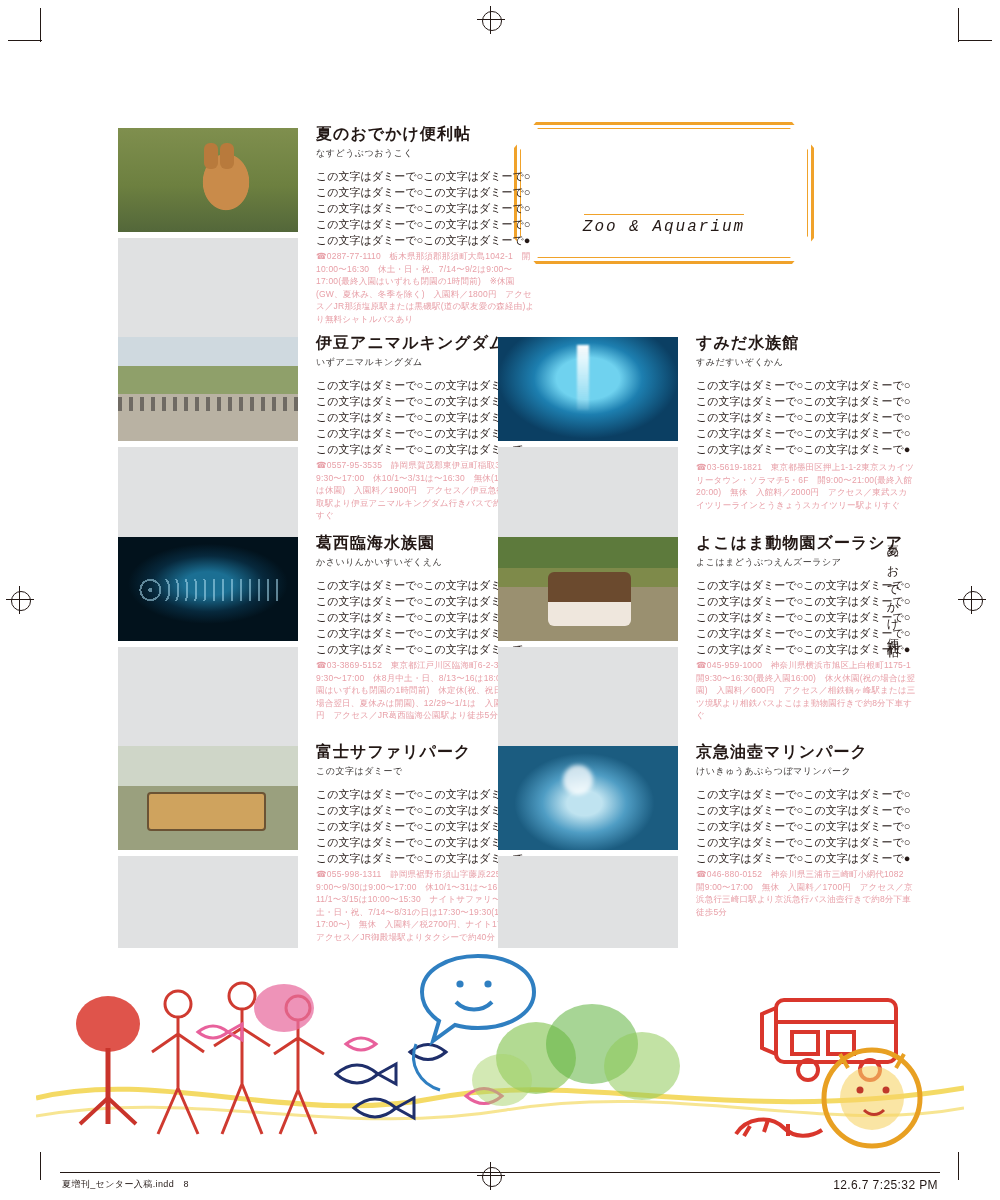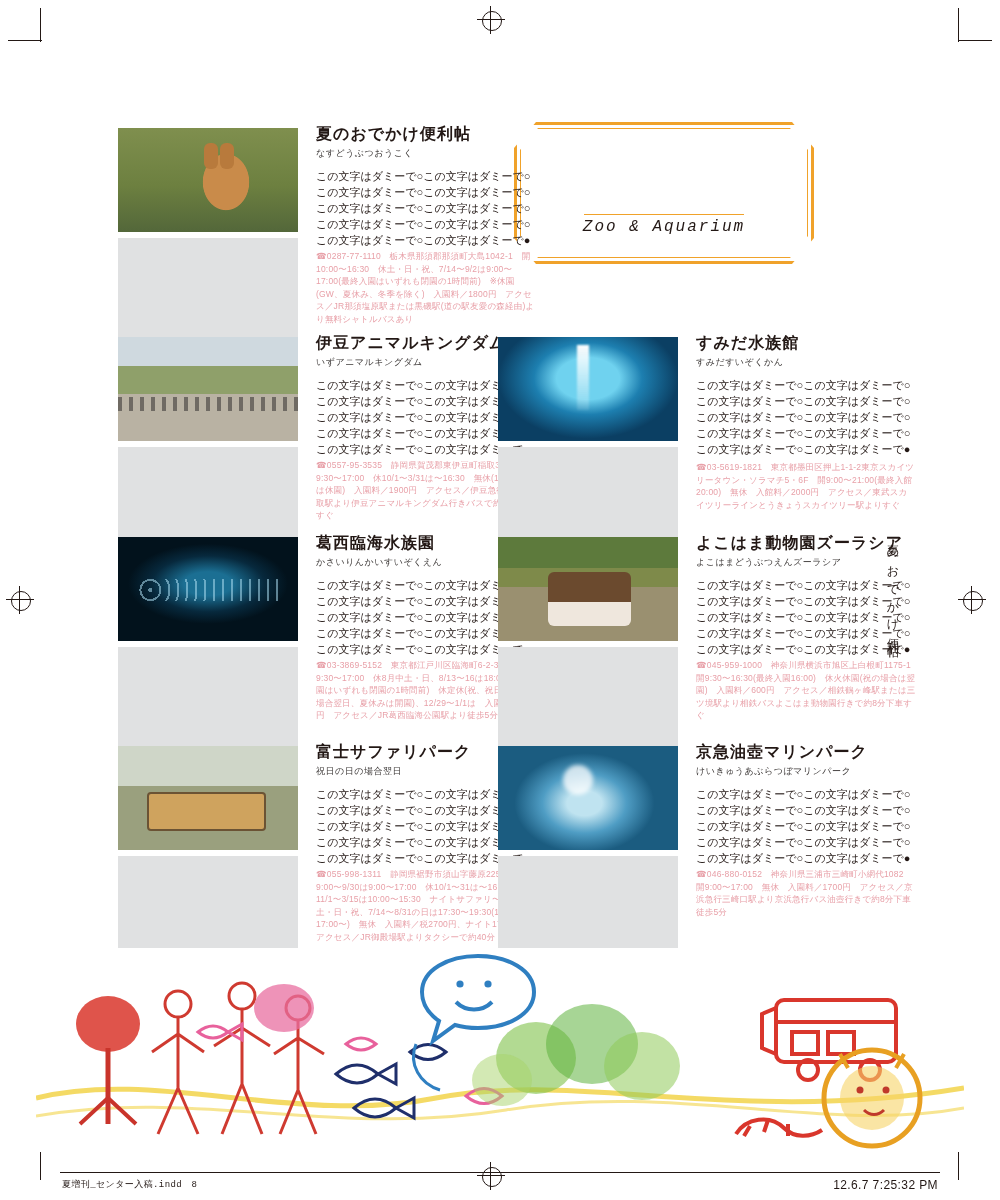--- a/index.html
+++ b/index.html
@@ -67,21 +67,21 @@
     background:#cfa35e;border:2px solid #6b5334;border-radius:4px;}
   .keikyu{background:radial-gradient(ellipse 70px 50px at 48% 55%,#bfe3f0 0 25%,#4f9dc4 60%,#1b5c80 100%);}
   .keikyu:after{content:"";position:absolute;left:36%;top:18%;width:30px;height:30px;border-radius:50%;
     background:rgba(255,255,255,.75);filter:blur(2px);}
 
   
   .band{position:absolute;left:36px;top:948px;width:928px;height:204px;background:#ffffff;overflow:hidden;}
   .band svg{display:block;}
 
   
-  .f-left{position:absolute;left:62px;top:1178px;font-size:9px;color:#231815;letter-spacing:.4px;font-family:Liberation Mono, monospace;}
+  .f-left{position:absolute;left:62px;top:1178px;font-size:9px;color:#231815;letter-spacing:.4px;}
   .f-right{position:absolute;right:62px;top:1178px;font-size:12px;color:#231815;letter-spacing:.4px;}
   .f-line{position:absolute;left:60px;right:60px;top:1172px;height:1px;background:#231815;}
 </style>
 </head>
 <body>
 
 <div class="mark crop-l" style="left:40px;top:8px;height:34px;"></div>
 <div class="mark crop-t" style="left:8px;top:40px;width:34px;"></div>
 <div class="mark crop-l" style="left:958px;top:8px;height:34px;"></div>
 <div class="mark crop-t" style="left:958px;top:40px;width:34px;"></div>
@@ -196,21 +196,21 @@
     </div>
     <div class="info" style="top:122px;">☎045-959-1000　神奈川県横浜市旭区上白根町1175-1　開9:30〜16:30(最終入園16:00)　休火休園(祝の場合は翌園)　入園料／600円　アクセス／相鉄鶴ヶ峰駅または三ツ境駅より相鉄バスよこはま動物園行きで約8分下車すぐ</div>
   </div>
 
   <div class="entry" style="left:118px;top:746px;">
     <div class="photo">
         <div class="pa fuji"></div>
       </div>
     <div class="ph2" style="top:110px;"></div>
     <div class="title">富士サファリパーク</div>
-    <div class="kana">祝日の日の場合翌日</div>
+    <div class="kana">この文字はダミーで</div>
     <div class="body">
       <div>この文字はダミーで○この文字はダミーで○</div>
         <div>この文字はダミーで○この文字はダミーで○</div>
       <div>この文字はダミーで○この文字はダミーで○</div>
         <div>この文字はダミーで○この文字はダミーで○</div>
       <div>この文字はダミーで○この文字はダミーで●</div>
     </div>
     <div class="info" style="top:122px;">☎055-998-1311　静岡県裾野市須山字藤原2255-27　開9:00〜9/30は9:00〜17:00　休10/1〜31は〜16:30　休11/1〜3/15は10:00〜15:30　ナイトサファリ〜10/28の土・日・祝、7/14〜8/31の日は17:30〜19:30(10月は17:00〜)　無休　入園料／税2700円、ナイト1700円〜　アクセス／JR御殿場駅よりタクシーで約40分</div>
   </div>
 

